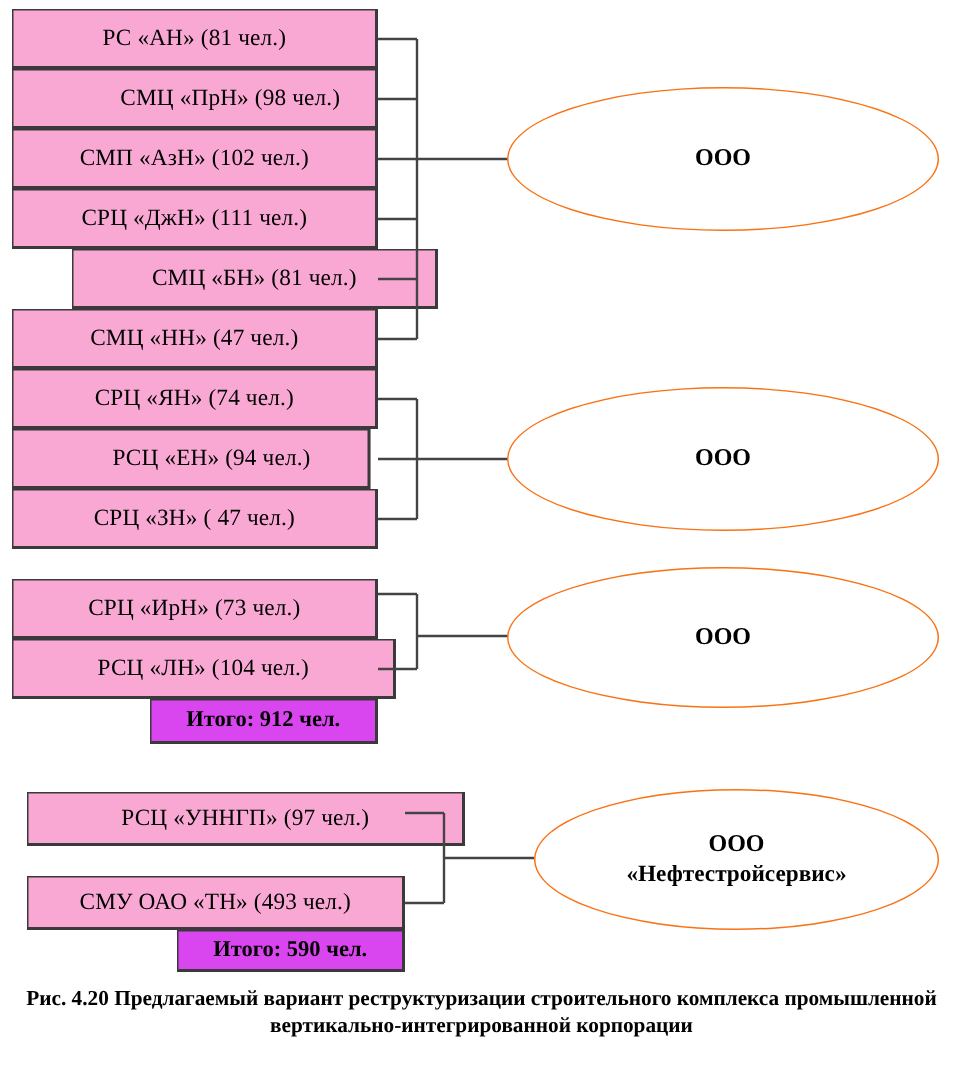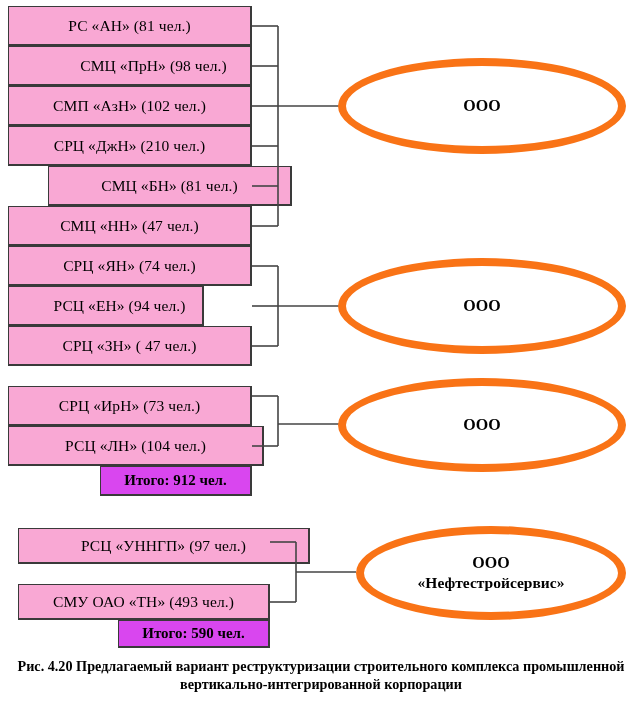--- a/index.html
+++ b/index.html
@@ -51,21 +51,21 @@
     align-items: center;
     justify-content: center;
     font-size: 15px;
     font-weight: bold;
     white-space: nowrap;
   }
 
   .ellipse-node {
     position: absolute;
     box-sizing: border-box;
-    border: 8px solid #f97316;
+    border: 1px solid #f97316;
     border-radius: 50%;
     background: #ffffff;
     display: flex;
     flex-direction: column;
     align-items: center;
     justify-content: center;
     text-align: center;
     font-weight: bold;
     font-size: 16px;
     line-height: 1.25;
@@ -102,26 +102,26 @@
   #figure-caption .cap-label { white-space: nowrap; }
 </style>
 </head>
 <body>
 
 <div id="diagram-canvas">
 
   <div class="unit-box" style="left:8px; top:6px; width:244px; height:40px;">РС «АН» (81 чел.)</div>
   <div class="unit-box" style="left:8px; top:46px; width:244px; height:40px;padding-left:48px;">СМЦ «ПрН» (98 чел.)</div>
   <div class="unit-box" style="left:8px; top:86px; width:244px; height:40px;">СМП «АзН» (102 чел.)</div>
-  <div class="unit-box" style="left:8px; top:126px; width:244px; height:40px;">СРЦ «ДжН» (210 чел.)</div>
+  <div class="unit-box" style="left:8px; top:126px; width:244px; height:40px;">СРЦ «ДжН» (111 чел.)</div>
   <div class="unit-box" style="left:8px; top:166px; width:244px; height:40px;margin-left:40px;">СМЦ «БН» (81 чел.)</div>
   <div class="unit-box" style="left:8px; top:206px; width:244px; height:40px;">СМЦ «НН» (47 чел.)</div>
 
   <div class="unit-box" style="left:8px; top:246px; width:244px; height:40px;">СРЦ «ЯН» (74 чел.)</div>
-  <div class="unit-box" style="left:8px; top:286px; width:196px; height:40px;padding-left:28px;">РСЦ «ЕН» (94 чел.)</div>
+  <div class="unit-box" style="left:8px; top:286px; width:239px; height:40px;padding-left:28px;">РСЦ «ЕН» (94 чел.)</div>
   <div class="unit-box" style="left:8px; top:326px; width:244px; height:40px;">СРЦ «ЗН» ( 47 чел.)</div>
 
   <div class="unit-box" style="left:8px; top:386px; width:244px; height:40px;">СРЦ «ИрН» (73 чел.)</div>
   <div class="unit-box" style="left:8px; top:426px; width:256px; height:40px;">РСЦ «ЛН» (104 чел.)</div>
   <div class="total-box" style="left:100px; top:466px; width:152px; height:30px;">Итого: 912 чел.</div>
 
   <div class="unit-box" style="left:18px; top:528px; width:292px; height:36px;">РСЦ «УННГП» (97 чел.)</div>
   <div class="unit-box" style="left:18px; top:584px; width:252px; height:36px;">СМУ ОАО «ТН» (493 чел.)</div>
   <div class="total-box" style="left:118px; top:620px; width:152px; height:28px;text-align:center;">Итого: 590 чел.</div>
 

